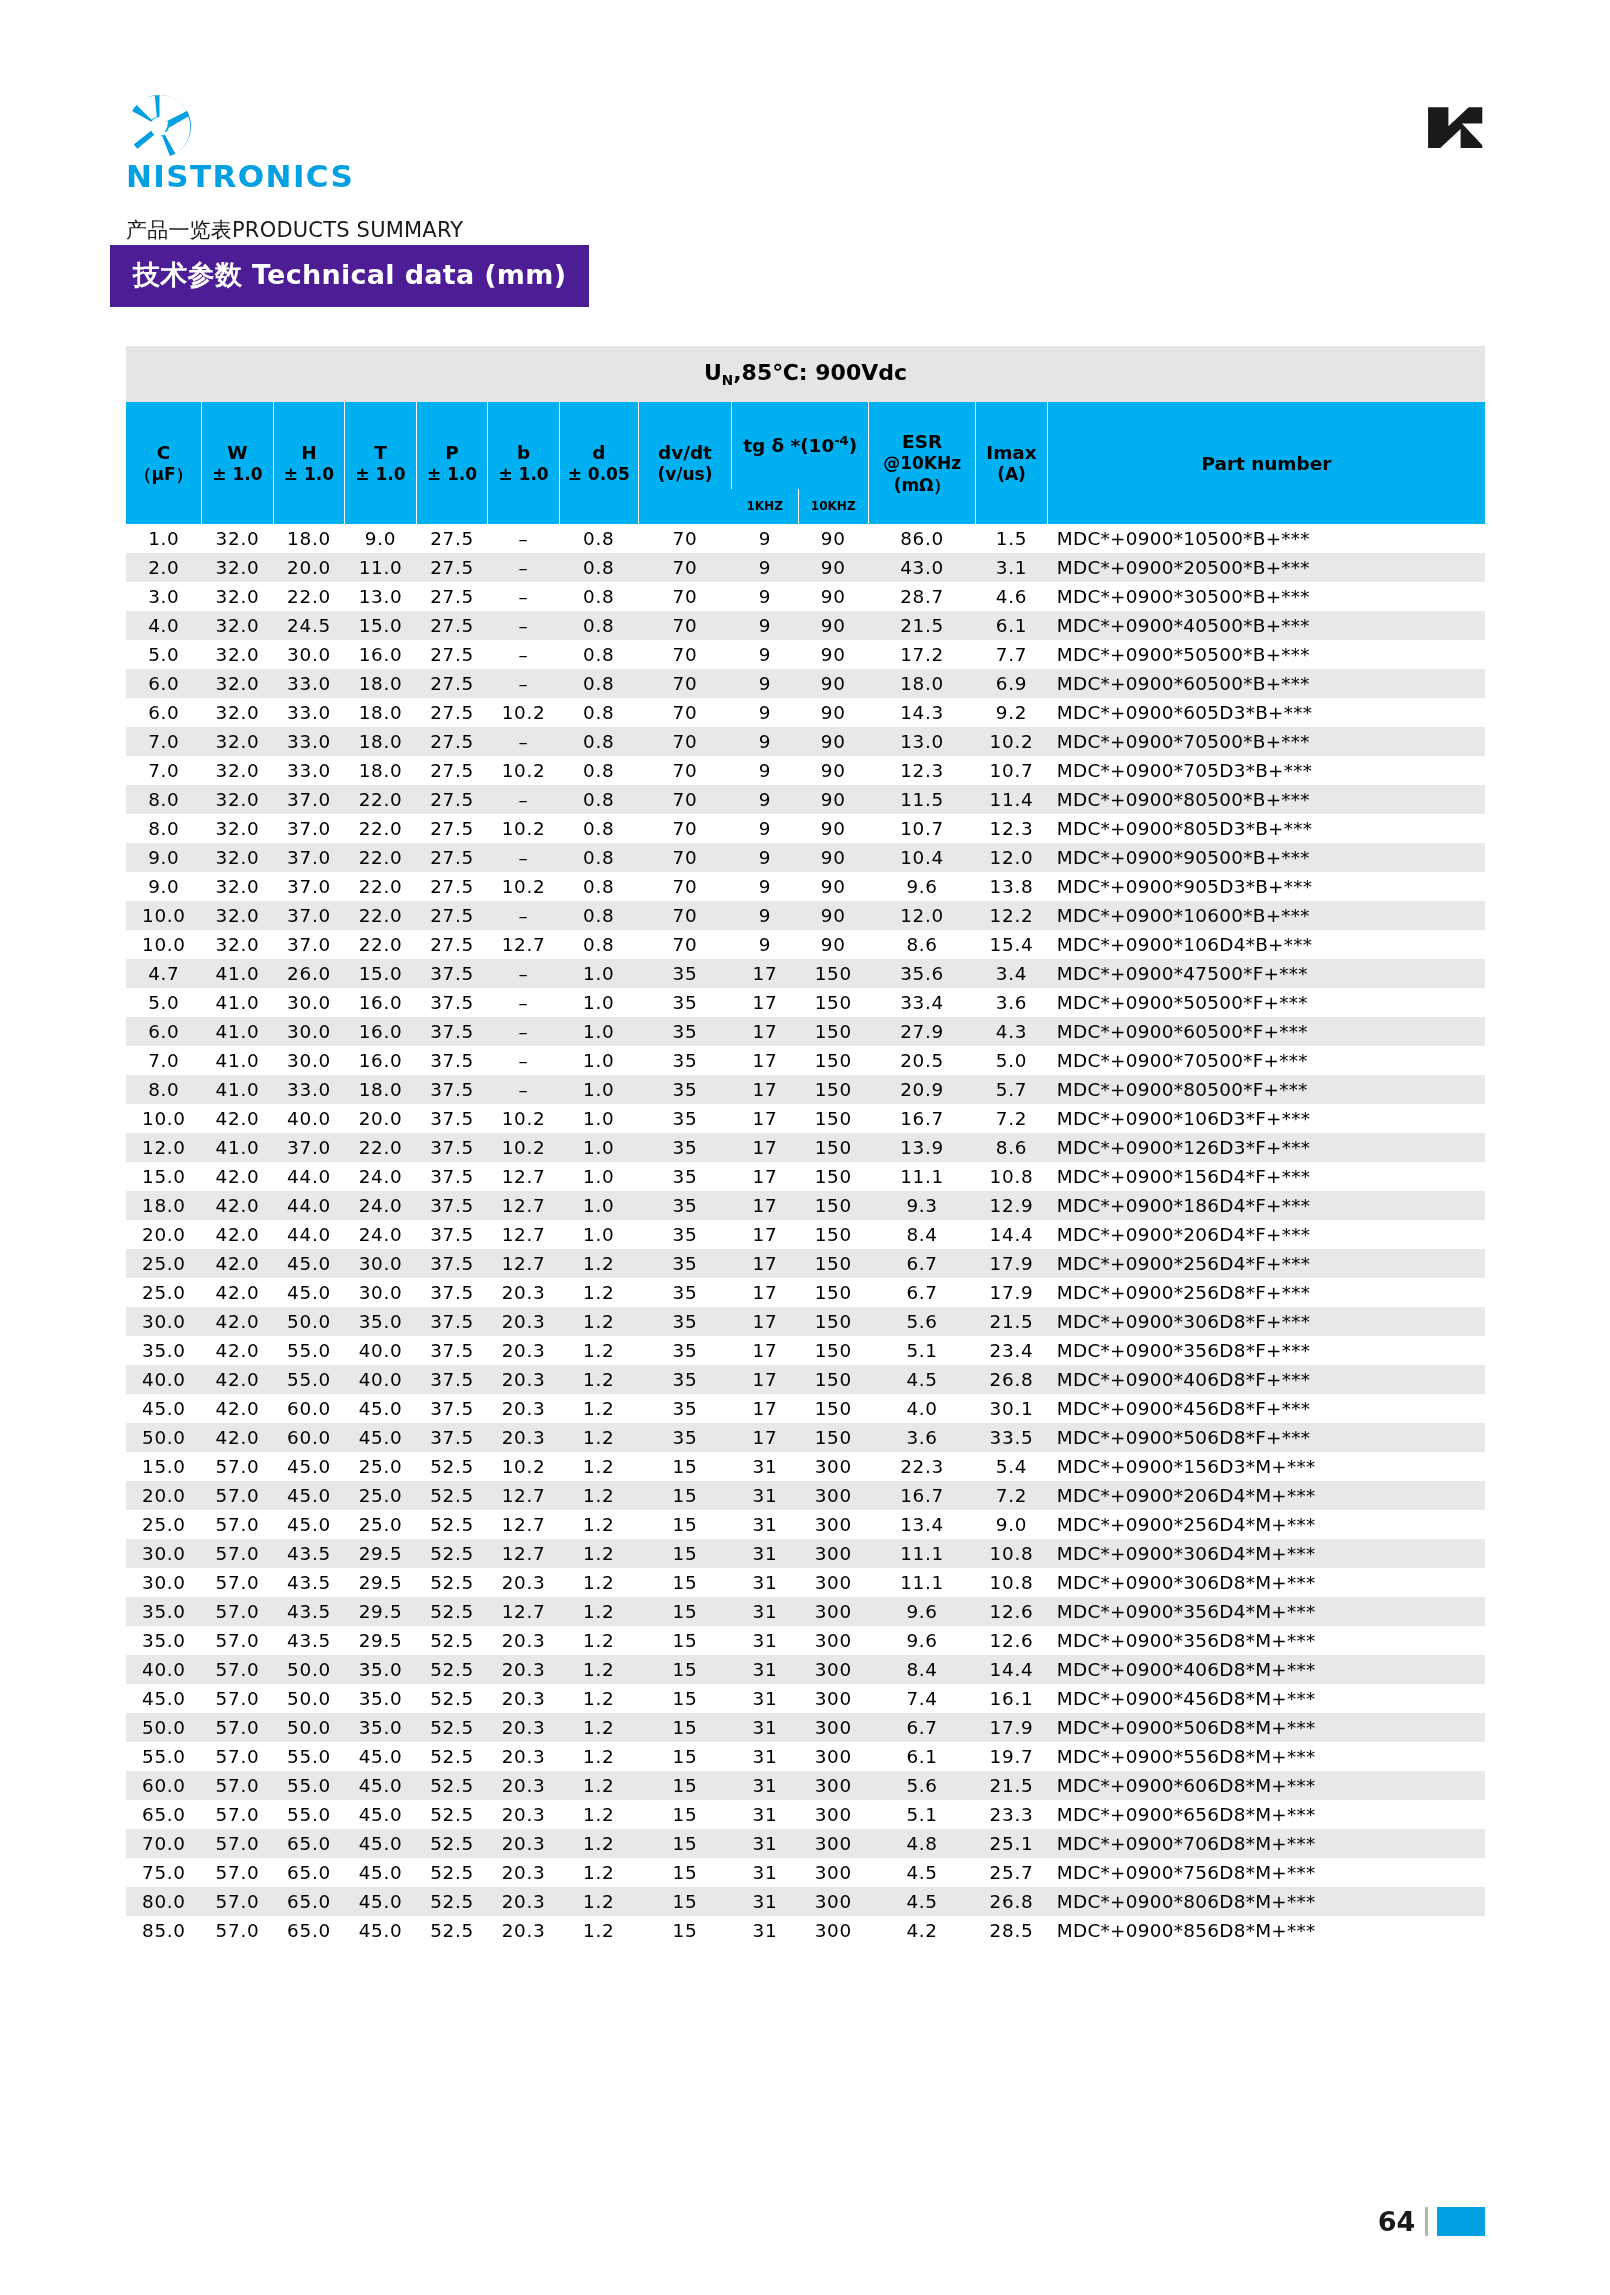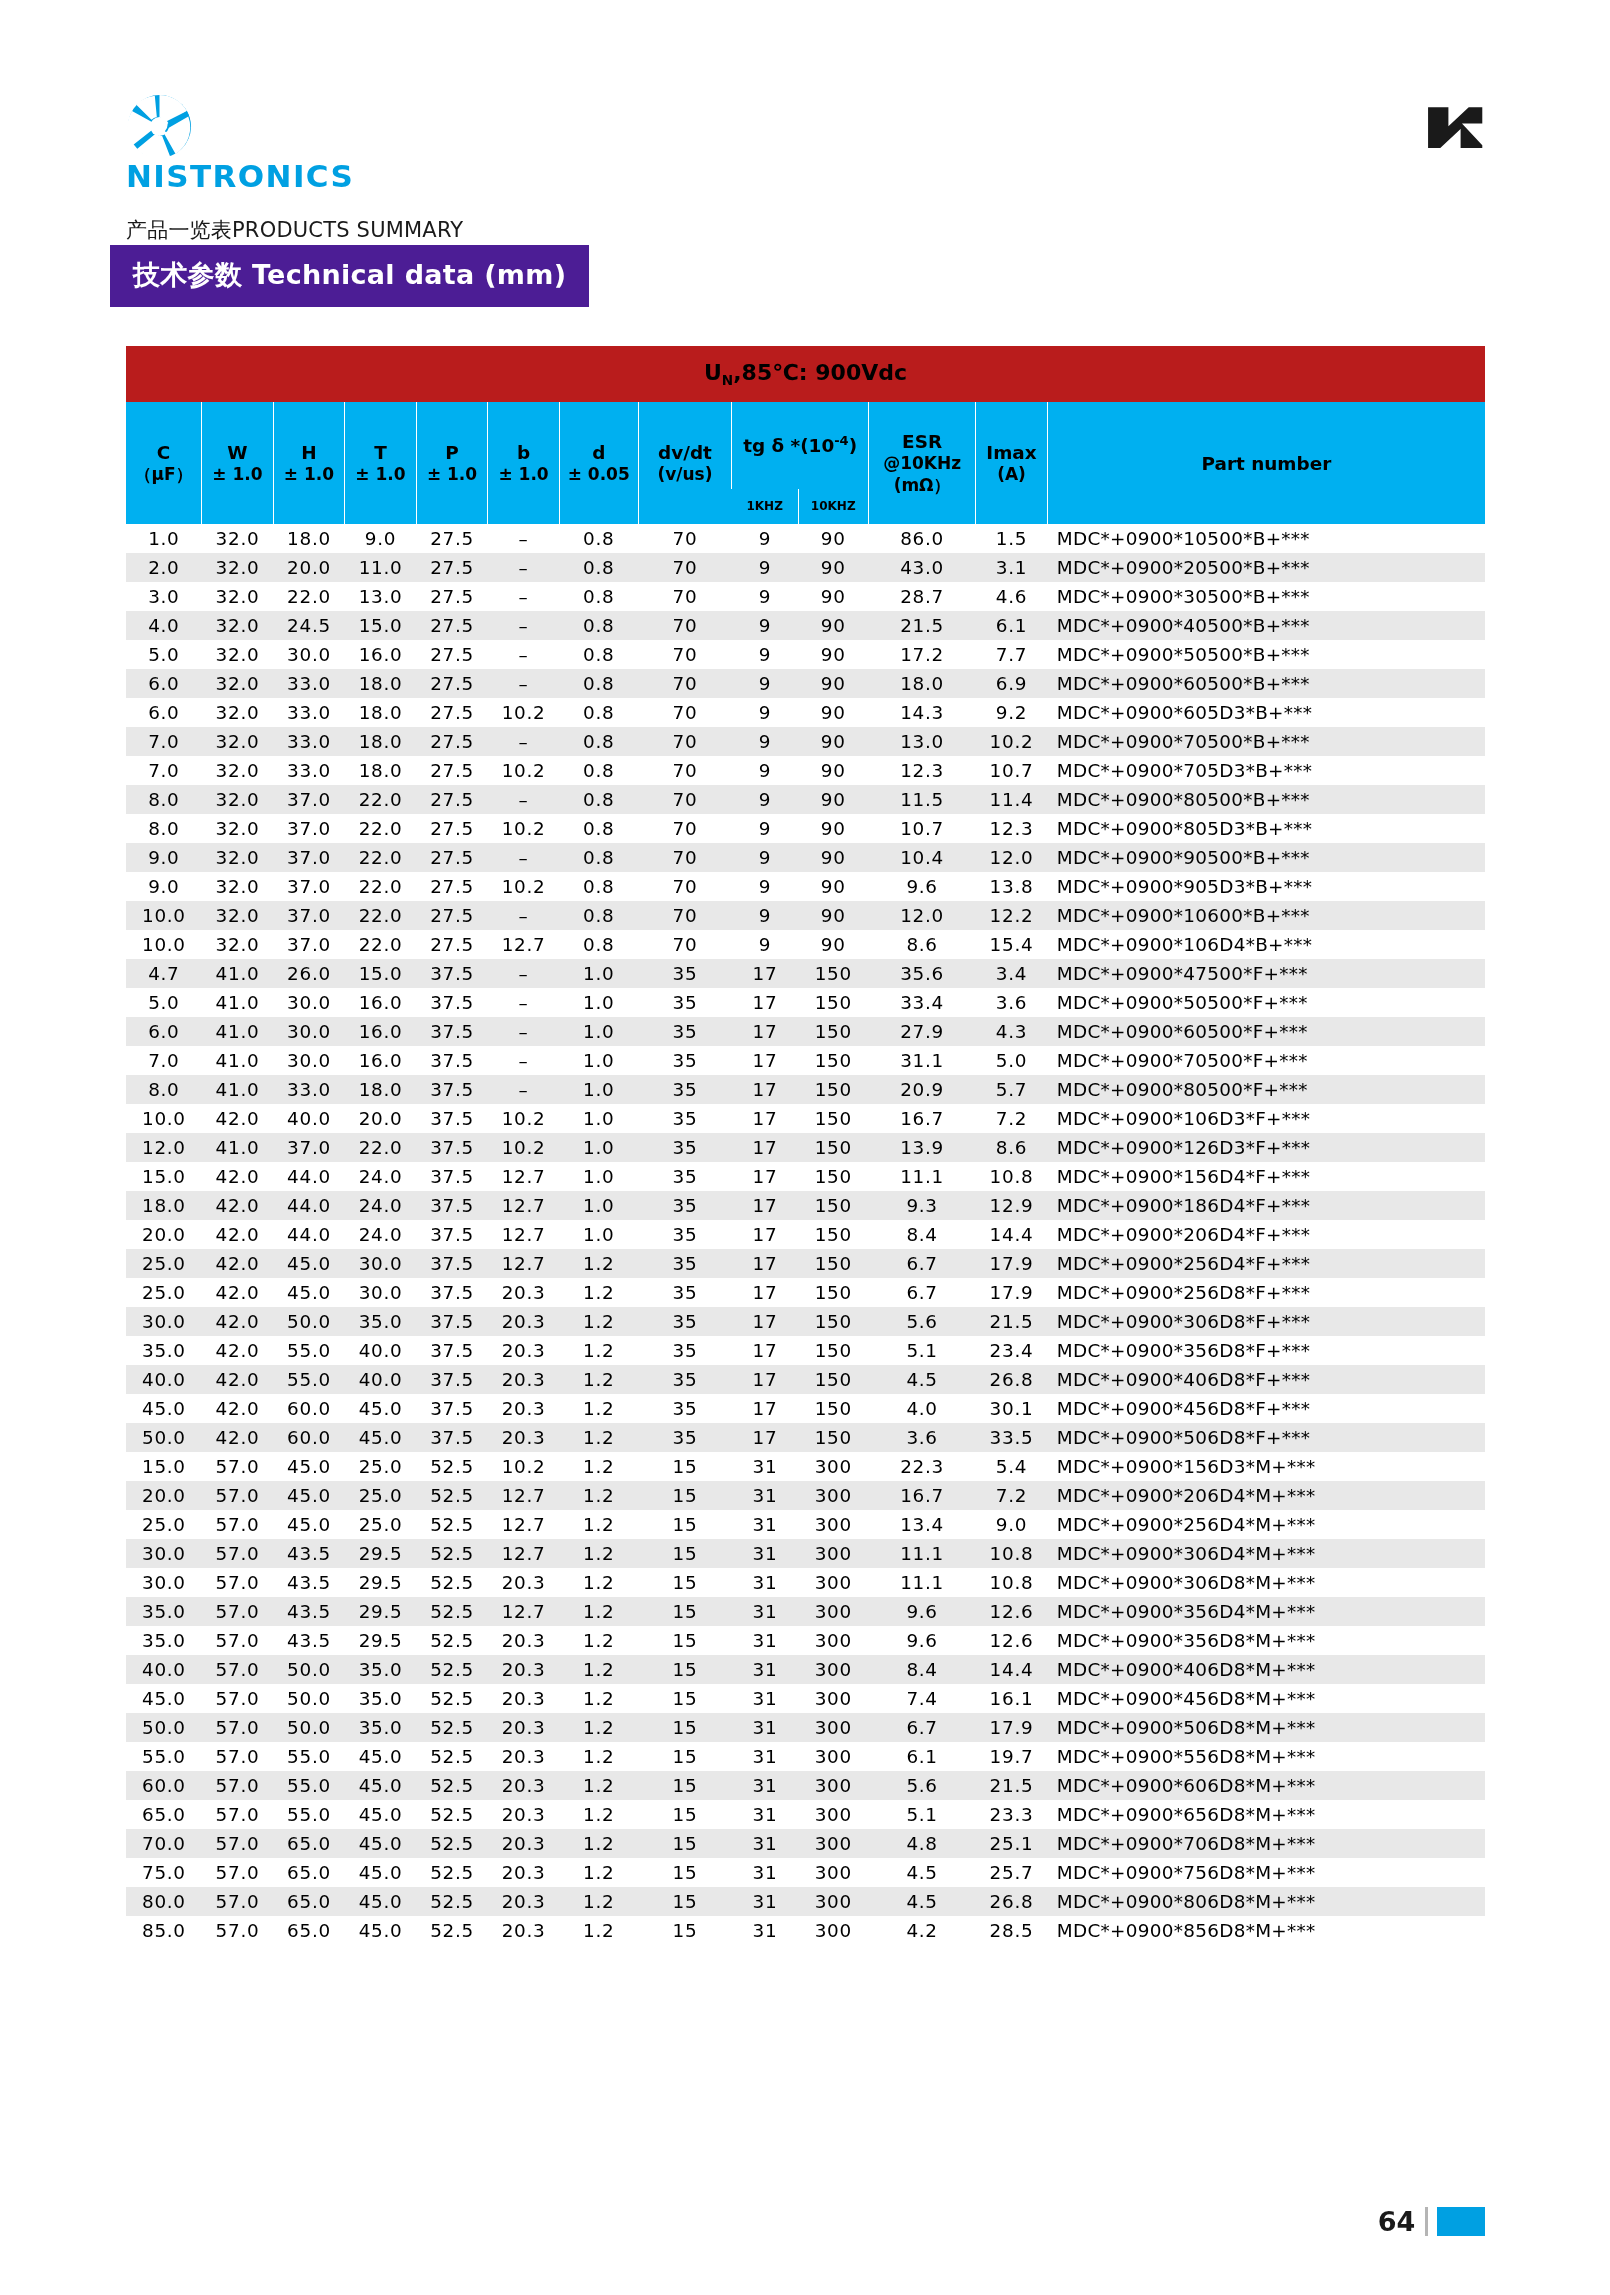--- a/index.html
+++ b/index.html
@@ -97,21 +97,21 @@
   table.spec {
     border-collapse: collapse;
     width: 1359px;
     table-layout: fixed;
   }
   table.spec td, table.spec th {
     padding: 0;
     margin: 0;
   }
   .banner-row td {
-    background: #b91c1c;
+    background: #e5e5e5;
     color: #000;
     font-size: 22px;
     font-weight: bold;
     text-align: center;
     height: 56px;
     font-family: "DejaVu Sans", sans-serif;
   }
   .hdr td {
     background: #00b0f0;
     color: #000;
@@ -557,21 +557,21 @@
             <td>7.0</td>
             <td>41.0</td>
             <td>30.0</td>
             <td>16.0</td>
             <td>37.5</td>
             <td>–</td>
             <td>1.0</td>
             <td>35</td>
             <td>17</td>
             <td>150</td>
-            <td>31.1</td>
+            <td>20.5</td>
             <td>5.0</td>
             <td class="pn">MDC*+0900*70500*F+***</td>
           </tr>
           <tr class="even">
             <td>8.0</td>
             <td>41.0</td>
             <td>33.0</td>
             <td>18.0</td>
             <td>37.5</td>
             <td>–</td>

